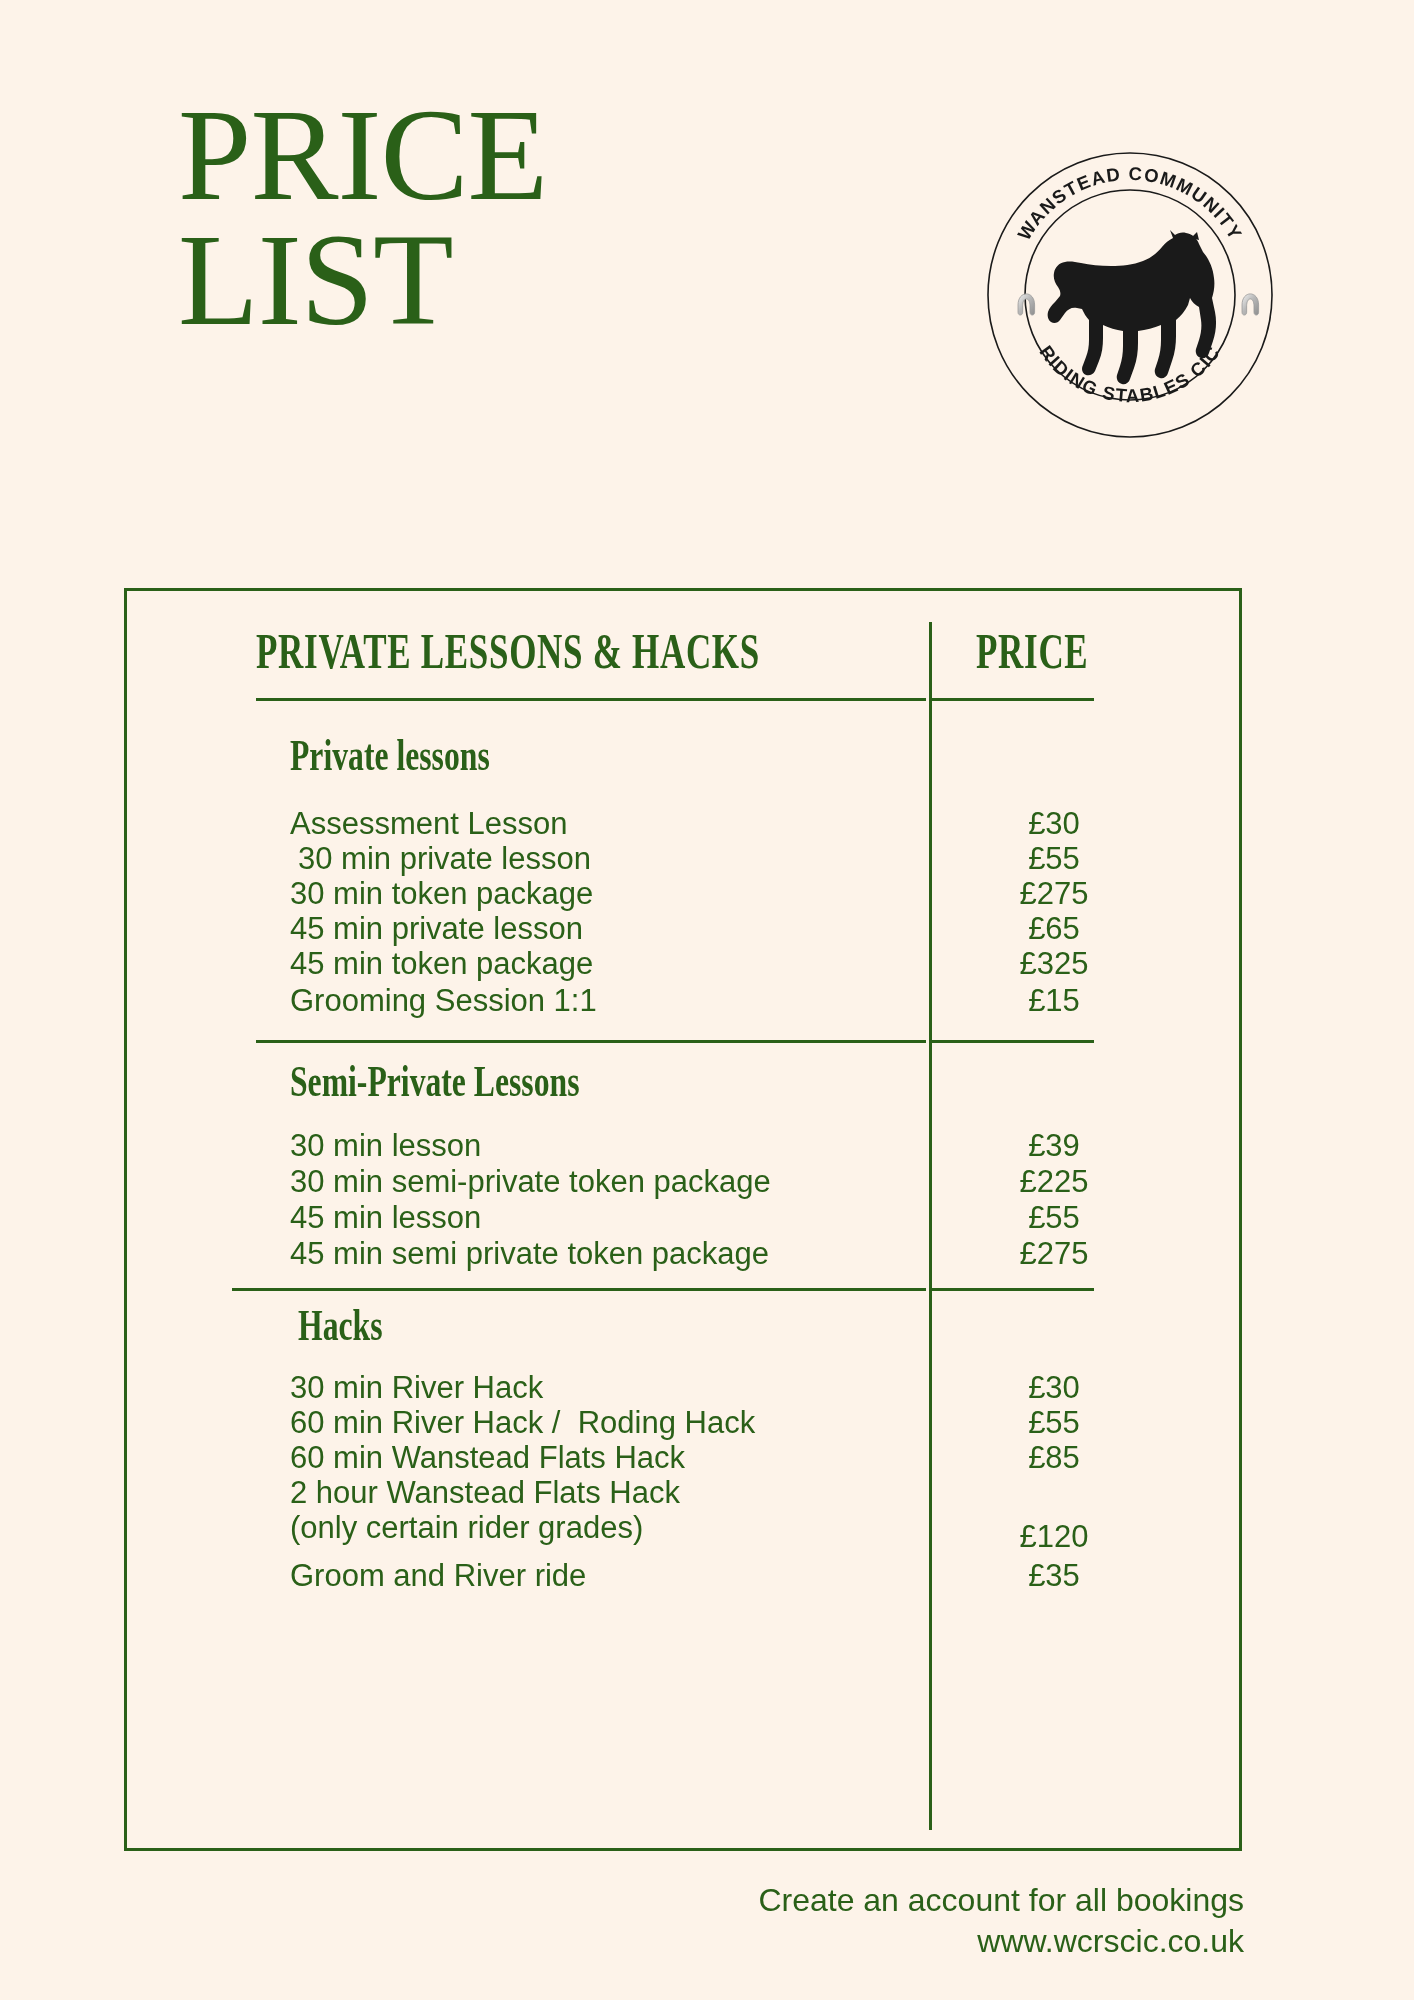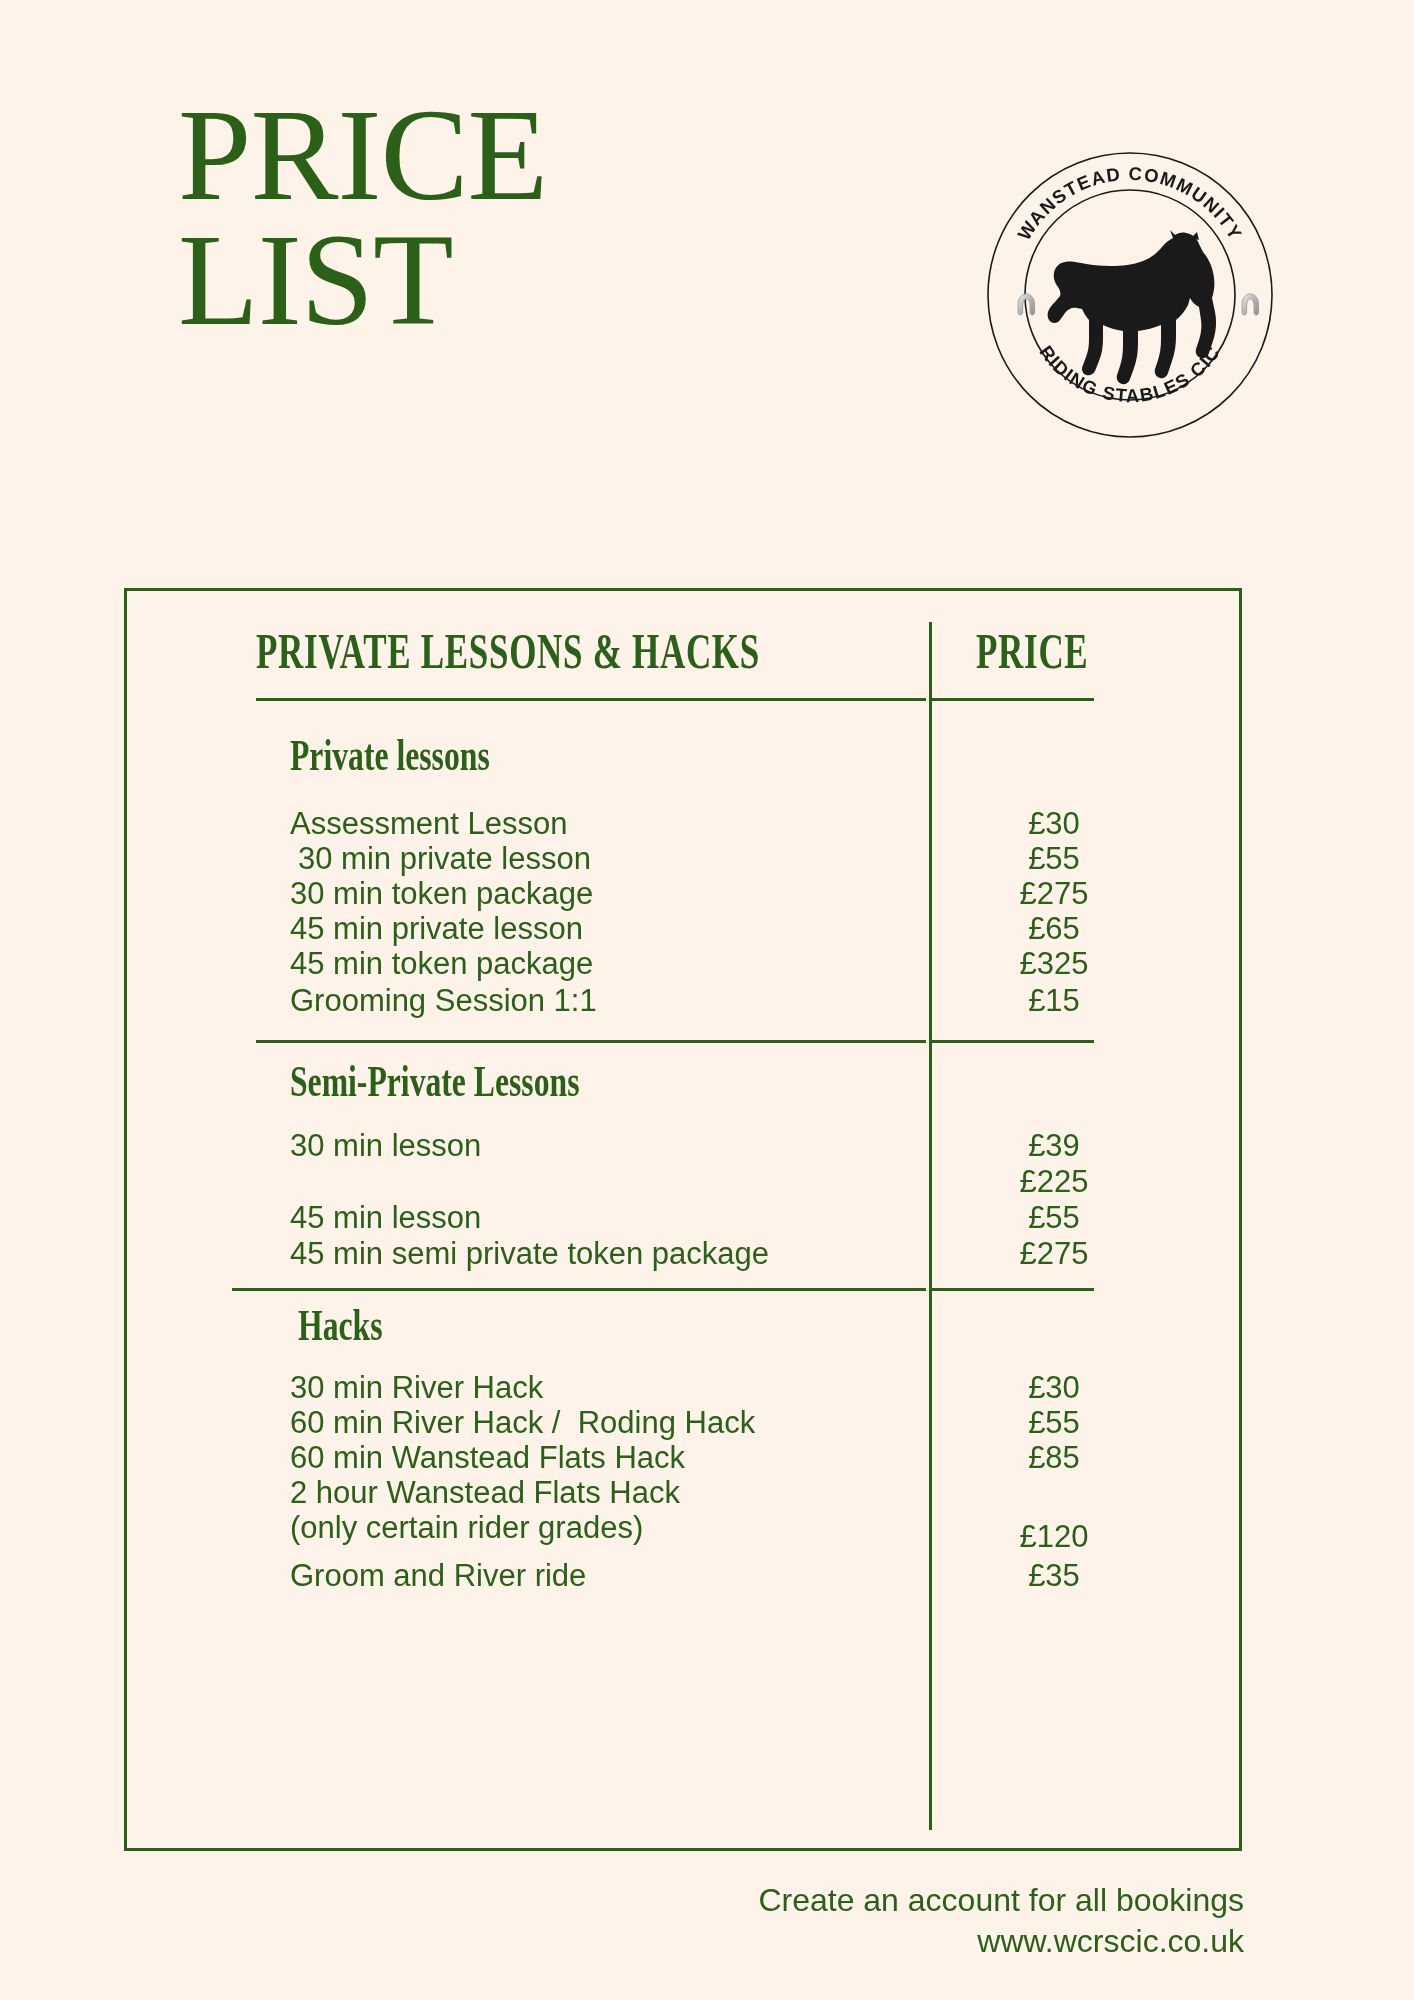--- a/index.html
+++ b/index.html
@@ -234,20 +234,21 @@
     <div class="rowprice" style="left:830px; top:395px;">£15</div>
 
     <div class="rule" style="left:132px; top:452px; width:670px;"></div>
     <div class="rule" style="left:808px; top:452px; width:162px;"></div>
 
     <div class="sect" style="left:166px; top:468px;">Semi-Private Lessons</div>
 
     <div class="rowlabel" style="left:166px; top:540px;">30 min lesson</div>
     <div class="rowprice" style="left:830px; top:540px;">£39</div>
 
+    <div class="rowlabel" style="left:166px; top:576px;">30 min semi-private token package</div>
     <div class="rowprice" style="left:830px; top:576px;">£225</div>
 
     <div class="rowlabel" style="left:166px; top:612px;">45 min lesson</div>
     <div class="rowprice" style="left:830px; top:612px;">£55</div>
 
     <div class="rowlabel" style="left:166px; top:648px;">45 min semi private token package</div>
     <div class="rowprice" style="left:830px; top:648px;">£275</div>
 
     <div class="rule" style="left:108px; top:700px; width:694px;"></div>
     <div class="rule" style="left:808px; top:700px; width:162px;"></div>

